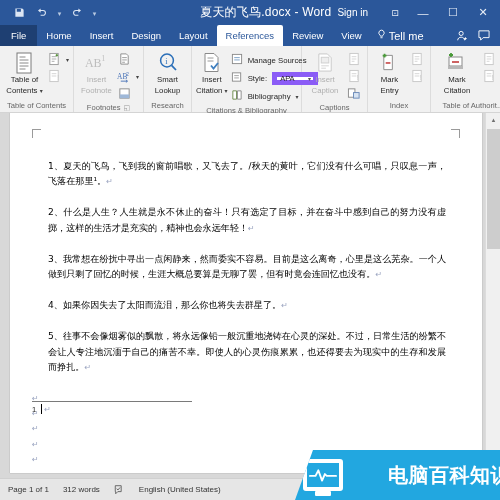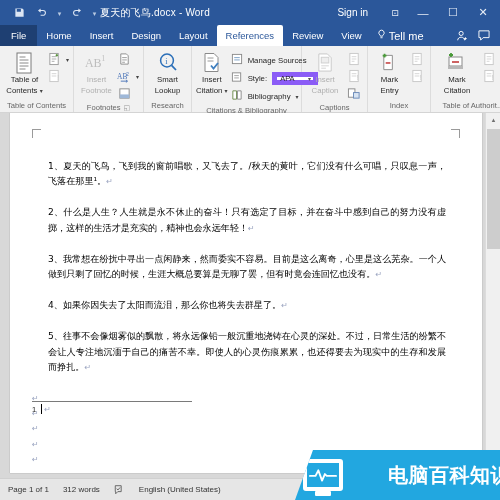--- a/index.html
+++ b/index.html
@@ -17,21 +17,21 @@
     background: #2b579a; display: flex; align-items: center;
   }
   .qat { display: flex; align-items: center; padding-left: 8px; gap: 1px; }
   .qat-btn {
     width: 22px; height: 20px; display: flex; align-items: center; justify-content: center;
     color: #dce6f4; font-size: 11px; line-height: 1;
   }
   .qat-btn svg { display: block; }
   .qat-drop { width: 11px; color: #b9cae2; font-size: 7px; display:flex; align-items:flex-end; justify-content:center; height:20px; padding-bottom:5px;}
   .title-text {
-    flex: 1; text-align: left; color: #ffffff; font-size: 10px;
+    flex: 1; text-align: right; color: #ffffff; font-size: 12px;
     letter-spacing: .2px; white-space: nowrap; overflow: hidden;
     padding-right: 6px;
   }
   .signin { color: #ffffff; font-size: 10px; padding: 0 14px 0 0; white-space: nowrap; }
   .wincontrols { display: flex; align-items: center; padding-right: 2px; }
   .wc { width: 30px; height: 24px; display: flex; align-items: center; justify-content: center; color: #e8eef7; font-size: 11px; }
   .wc.ribbon-opt { width: 26px; font-size: 9px; }
 
   
   .tabstrip {

